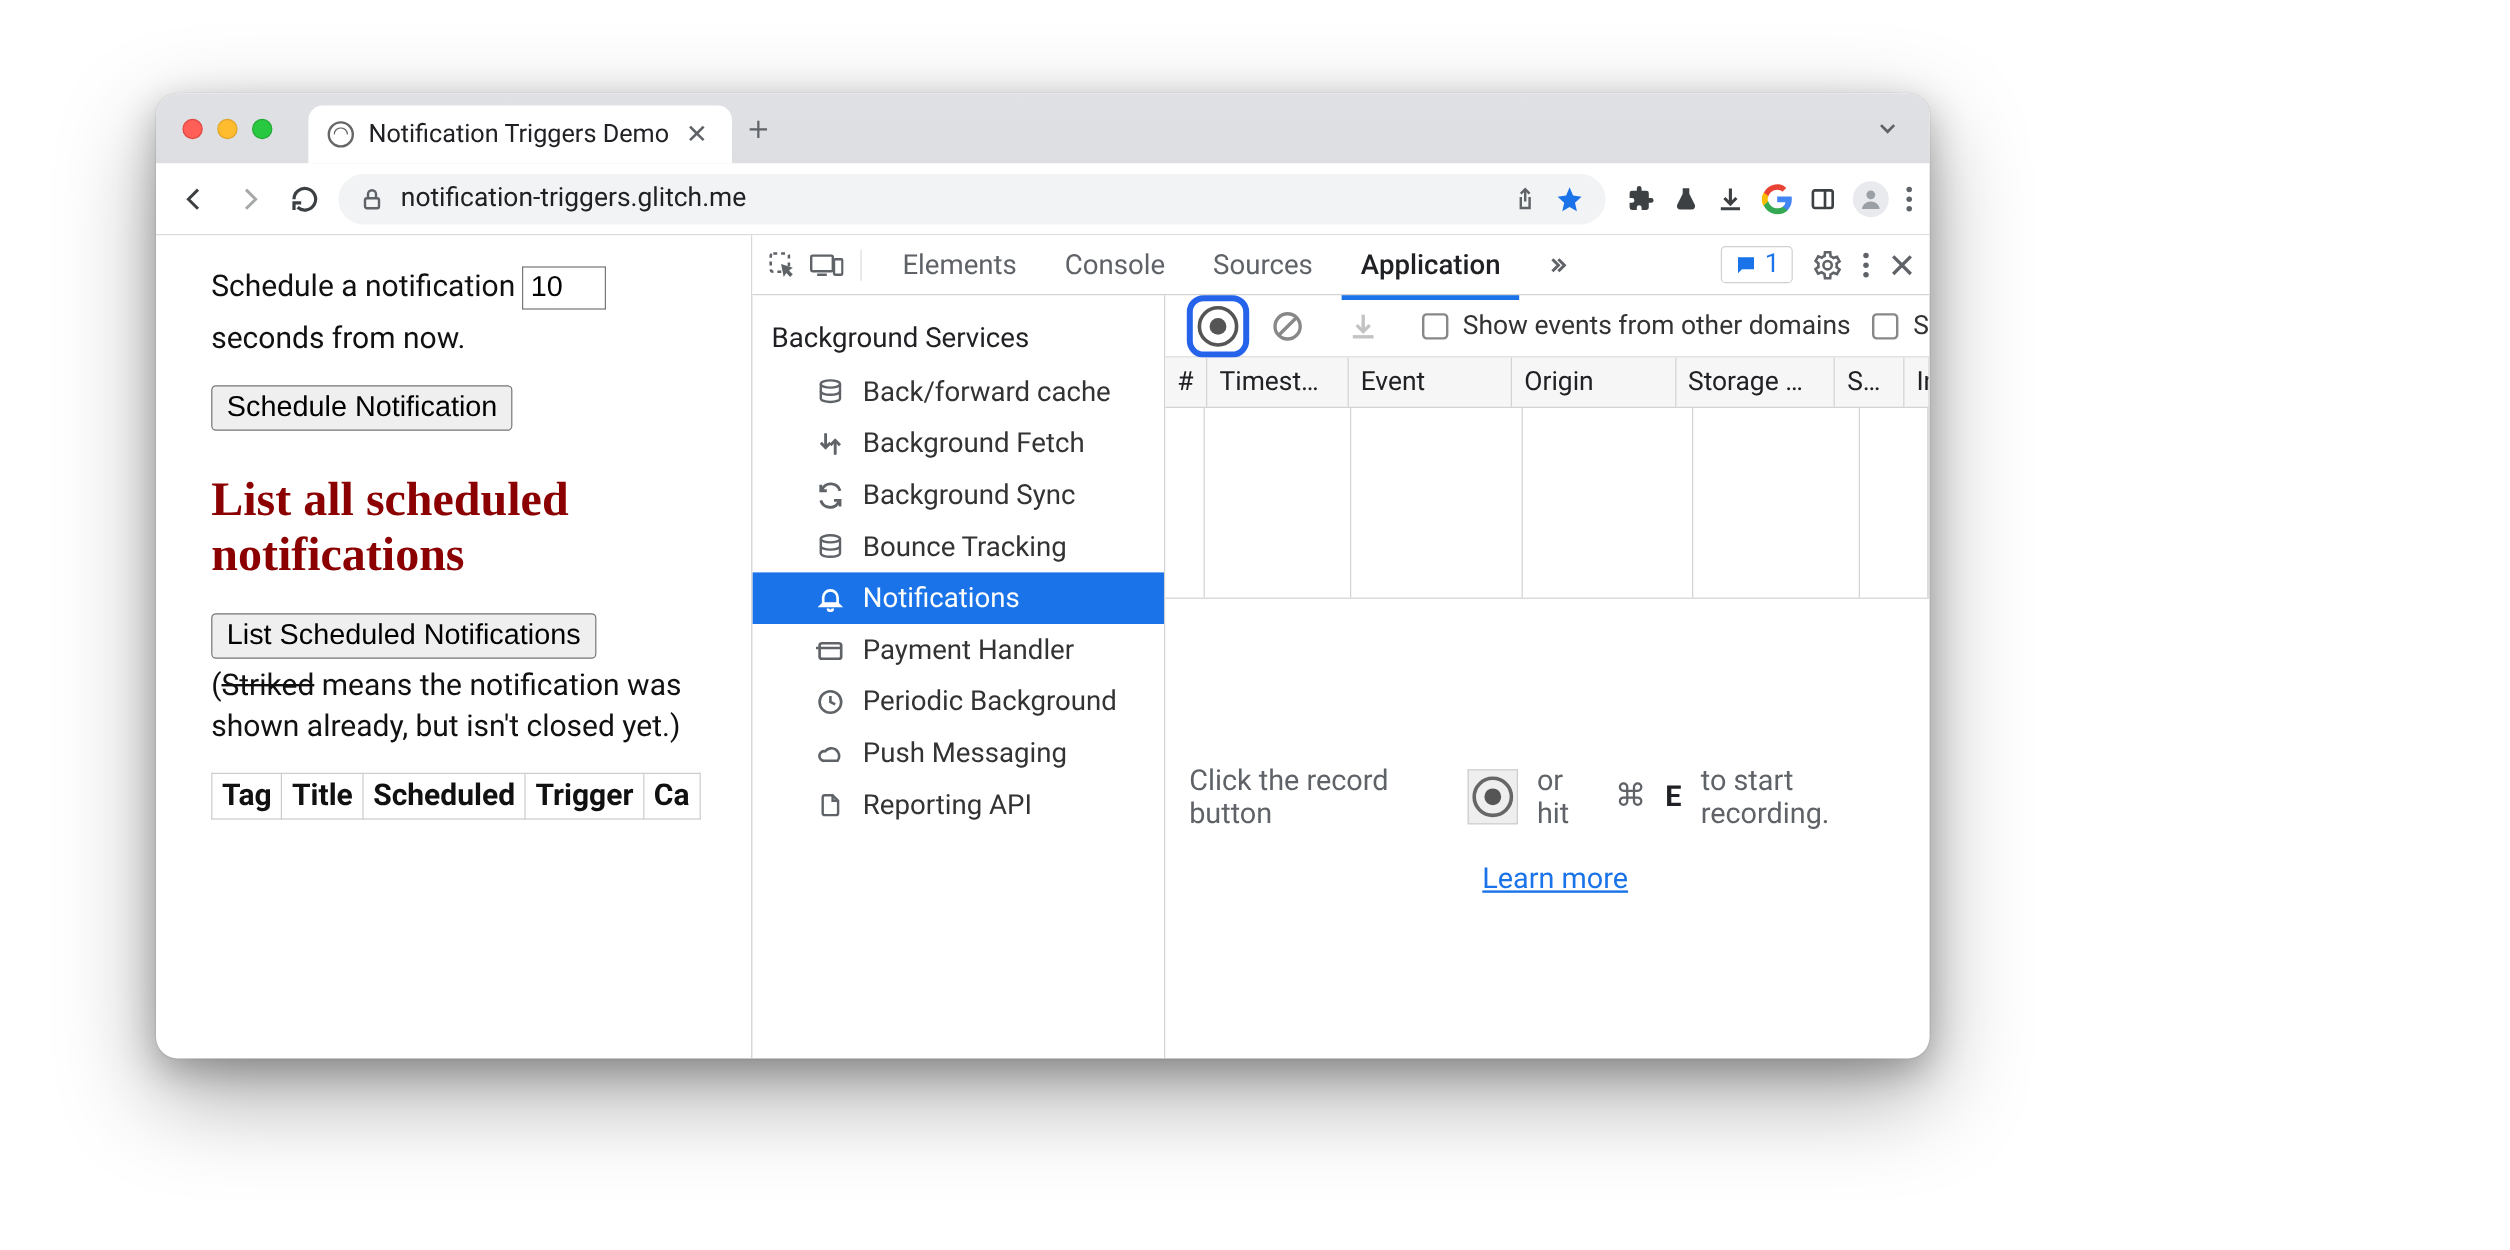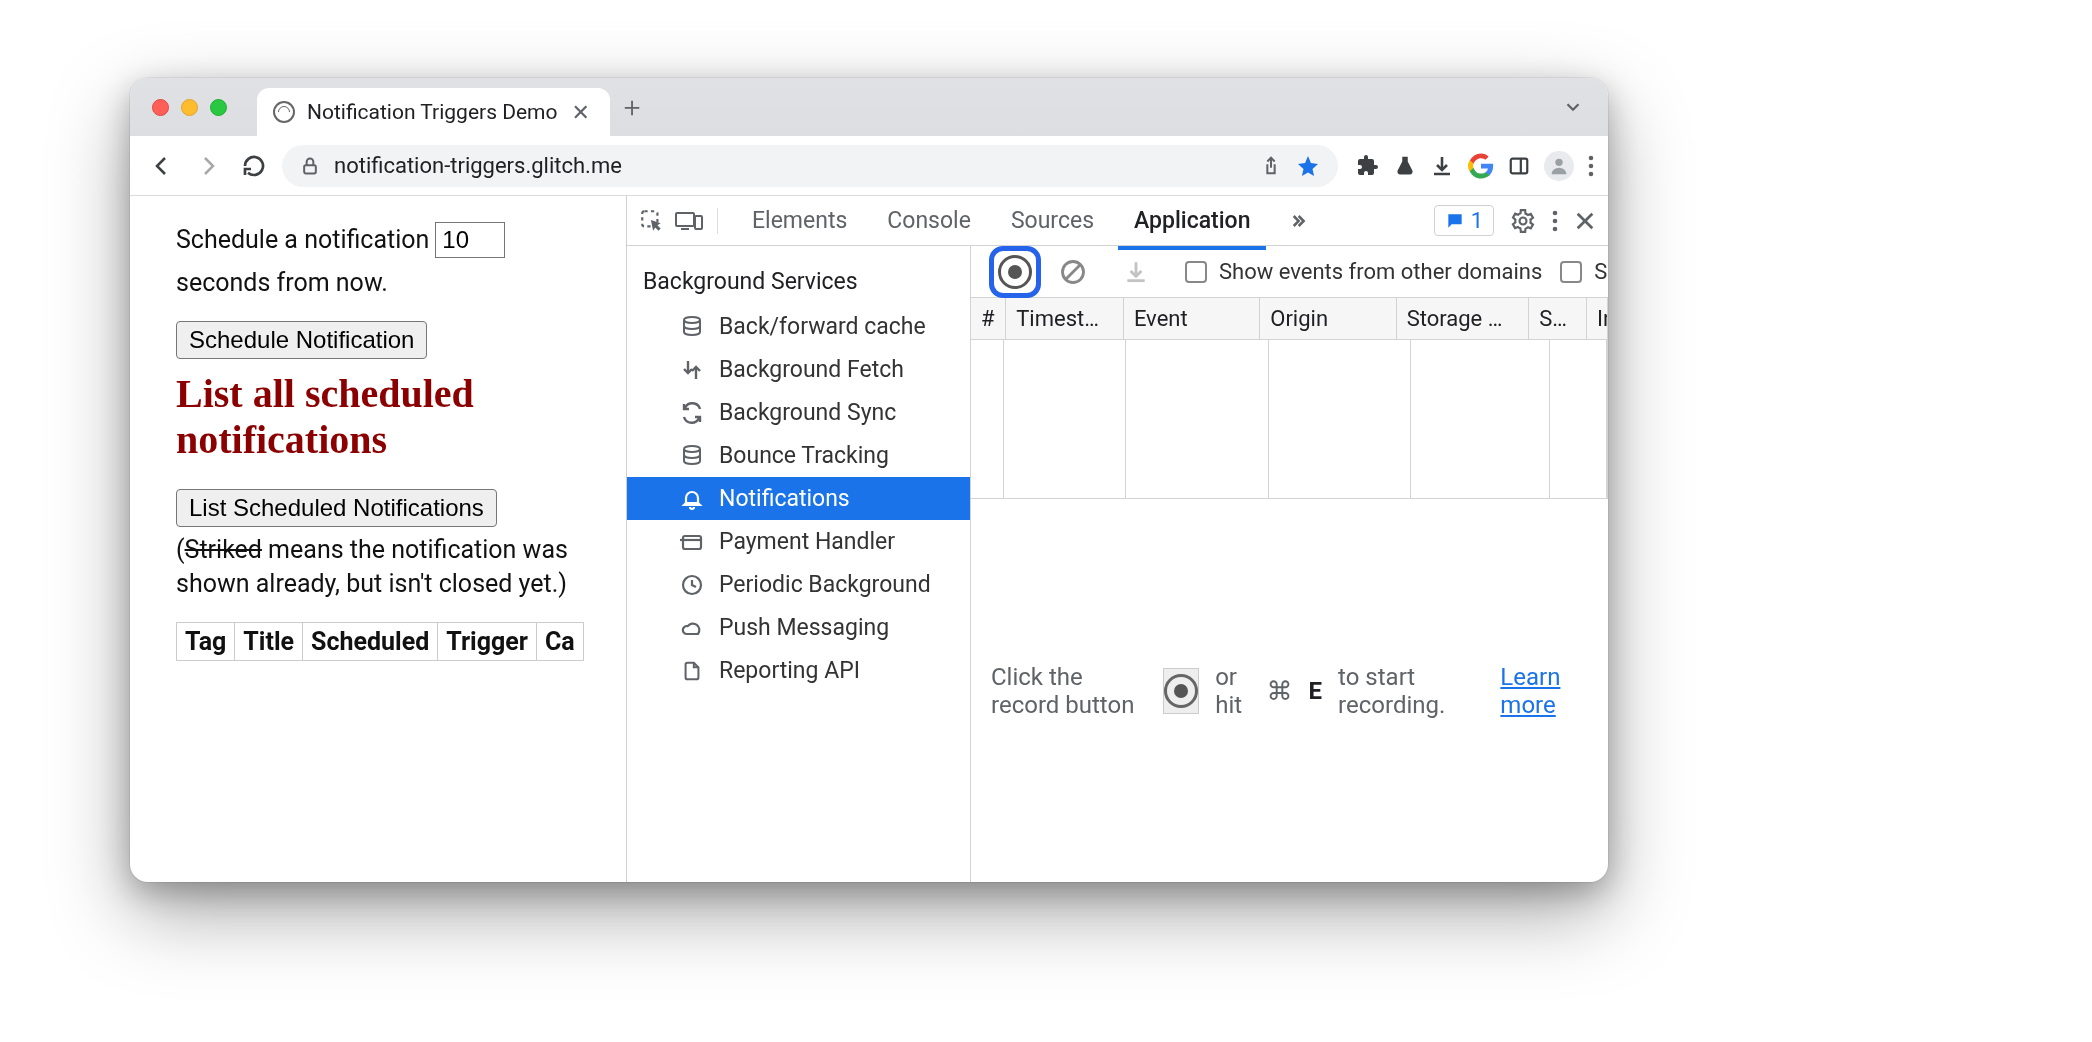--- a/index.html
+++ b/index.html
@@ -123,21 +123,21 @@
   }
   .page button{
     font-size:24px; padding:4px 12px;
     border:1.5px solid #767676; background:#efefef; border-radius:4px;
   }
   .page h2{
     font-family: Georgia, "Times New Roman", serif;
     color:#8b0000;
     font-size:40px;
     font-weight:700;
-    margin:12px 0 26px 0;
+    margin:34px 0 26px 0;
     line-height:1.15;
   }
   .page .note { margin-top:6px; line-height:1.35;}
   .page .note .striked { text-decoration: line-through; }
   .page table { border-collapse:collapse; margin-top:22px; font-size:25px;}
   .page th { border:1.5px solid #ccc; padding:4px 8px; font-weight:700;}
 
   
   .devtools {
     flex:1;
@@ -219,21 +219,21 @@
   .tbody-row .cell { border-right:1px solid #d3d3d3;}
   .c-num { width:40px;}
   .c-ts  { width:150px;}
   .c-ev  { width:175px;}
   .c-or  { width:175px;}
   .c-sk  { width:170px;}
   .c-sw  { width:70px;}
   .c-in  { flex:1;}
   .helper {
     flex:1;
-    display:flex; flex-direction:row; align-items:center; justify-content:center;
+    display:flex; flex-direction:column; align-items:center; justify-content:center;
     gap:26px;
     color:#5f6368;
     font-size:24px;
     border-top:1px solid #d3d3d3;
     padding:20px;
   }
   .helper .rline { display:flex; align-items:center; gap:16px;}
   .helper .rbtn {
     width:46px;height:46px;border:1px solid #ccc; background:#eee;
     display:flex;align-items:center;justify-content:center;

